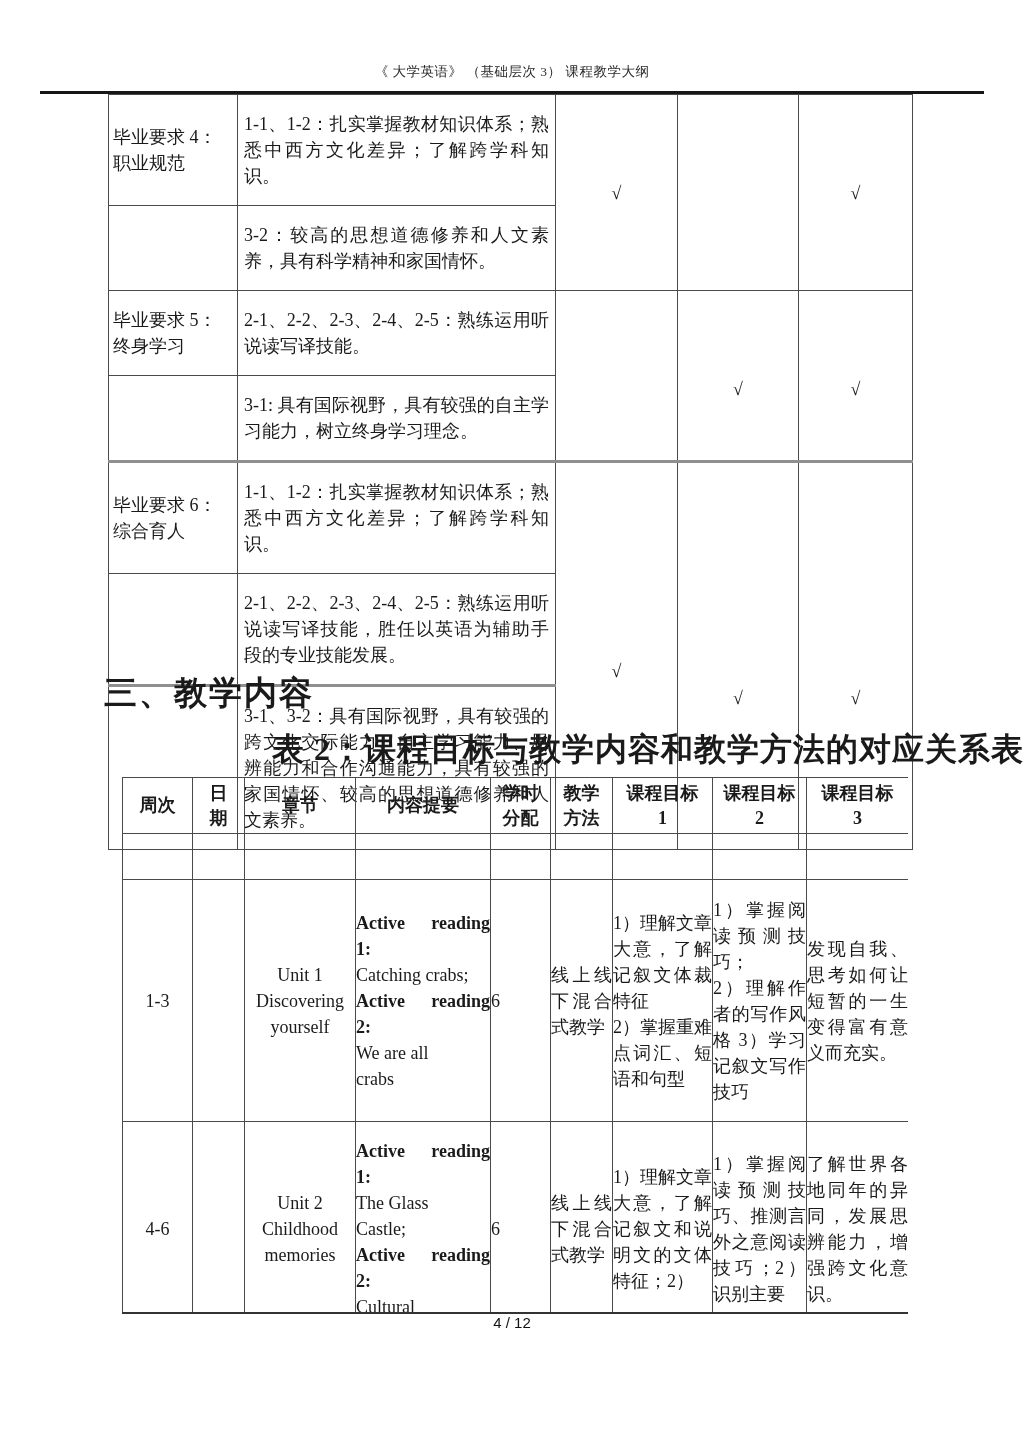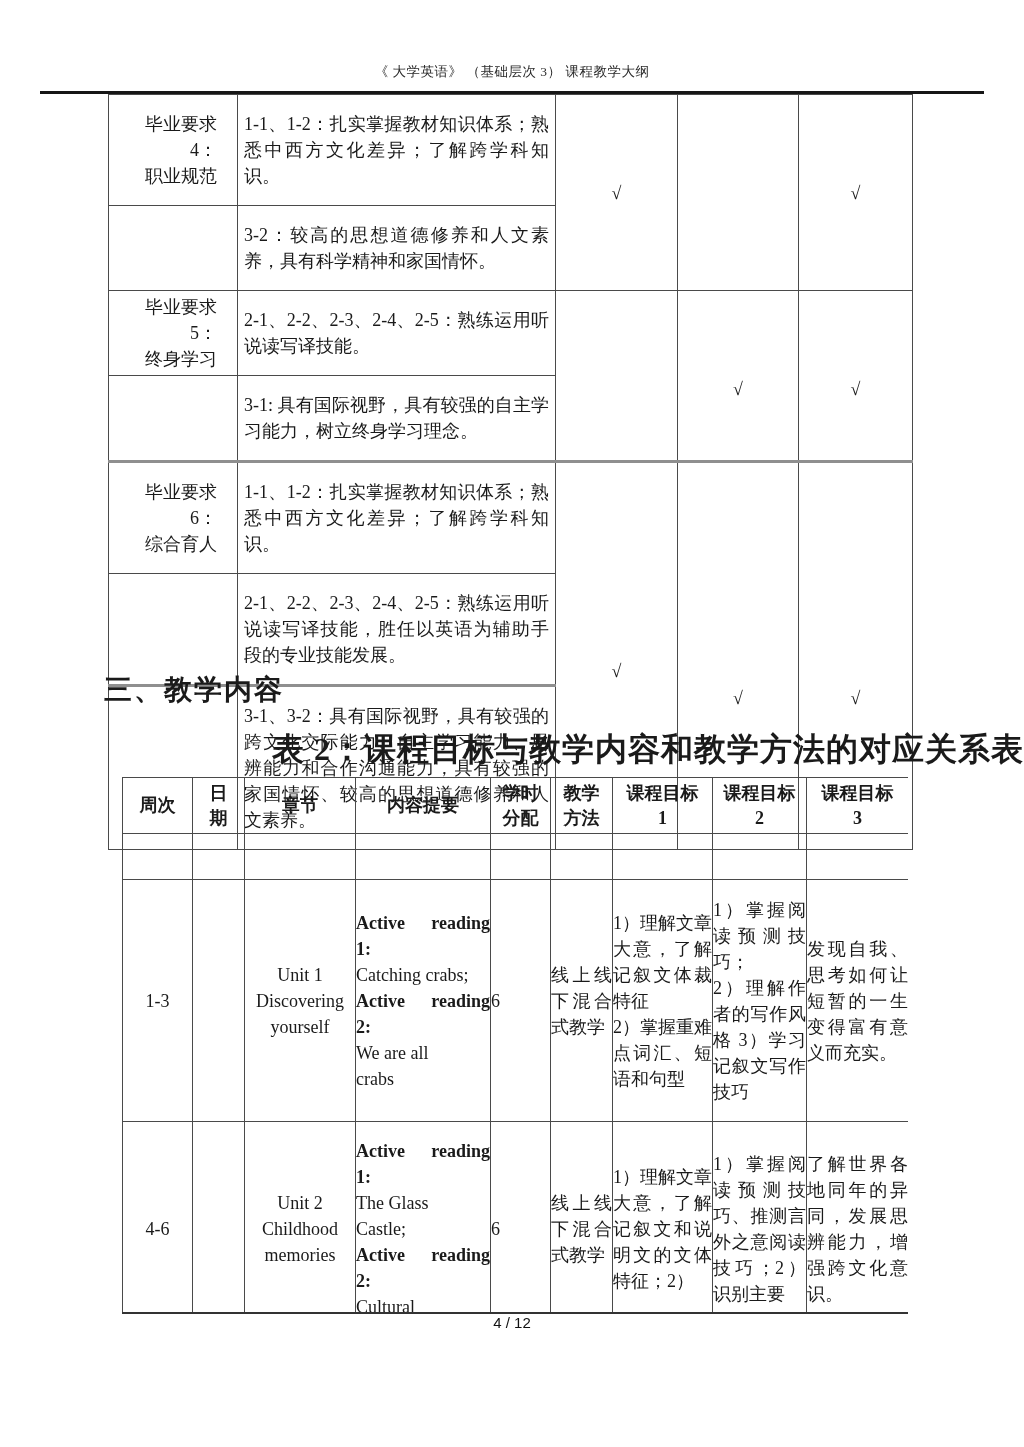--- a/index.html
+++ b/index.html
@@ -12,35 +12,35 @@
     position:absolute;top:63px;left:0;width:100%;text-align:center;
     font-size:13.5px;color:#2a2a2a;letter-spacing:.5px;
   }
   .header-rule{position:absolute;top:91px;left:40px;width:944px;height:2.5px;background:#161616;}
   
   table.t1{
     position:absolute;left:108px;top:94px;width:804px;
     border-collapse:collapse;table-layout:fixed;border:1.5px solid #333;
   }
   table.t1 td{border:1px solid #4a4a4a;font-size:18px;line-height:26px;vertical-align:middle;}
-  .c-name{text-align:right;white-space:pre-line;padding:0 20px;}
+  .c-name{text-align:left;white-space:pre-line;padding:0 4px;}
   .c-desc{text-align:justify;padding:16px 6px;}
   .c-check{text-align:center;font-size:20px;}
   .chk{position:relative;display:inline-block;}
   .off13{top:13px;} .off15{top:15px;} .off42{top:42px;}
   tr.gray-top td{border-top:3px solid #8f8f8f;}
   tr.h52{height:52px;} tr.h57{height:57px;} tr.h53{height:53px;}
   tr.h56{height:56px;} tr.h78{height:78px;} tr.h138{height:138px;}
   
   .note{
     position:absolute;left:40px;top:589px;width:946px;
     font-size:18px;line-height:32px;text-align:justify;
   }
   
-  .h3{position:absolute;left:104px;top:671px;font-size:28px;font-weight:bold;letter-spacing:2px;}
+  .h3{position:absolute;left:104px;top:671px;font-size:33px;font-weight:bold;letter-spacing:2px;}
   .t2title{position:absolute;left:0;top:728px;width:100%;text-align:right;font-size:32px;font-weight:bold;letter-spacing:1px;}
   
   .t2wrap{
     position:absolute;left:122px;top:777px;width:786px;height:535px;
     overflow:hidden;border-bottom:2.5px solid #333;
   }
   table.t2{border-collapse:collapse;table-layout:fixed;width:786px;border:1.5px solid #333;}
   table.t2 th,table.t2 td{border:1px solid #4a4a4a;vertical-align:middle;font-size:18px;line-height:26px;padding:0;}
   table.t2 th{font-weight:bold;text-align:center;white-space:pre-line;line-height:25px;}
   tr.t2h{height:56px;} tr.t2empty{height:46px;} tr.t2r1{height:242px;} tr.t2r2{height:215px;}

